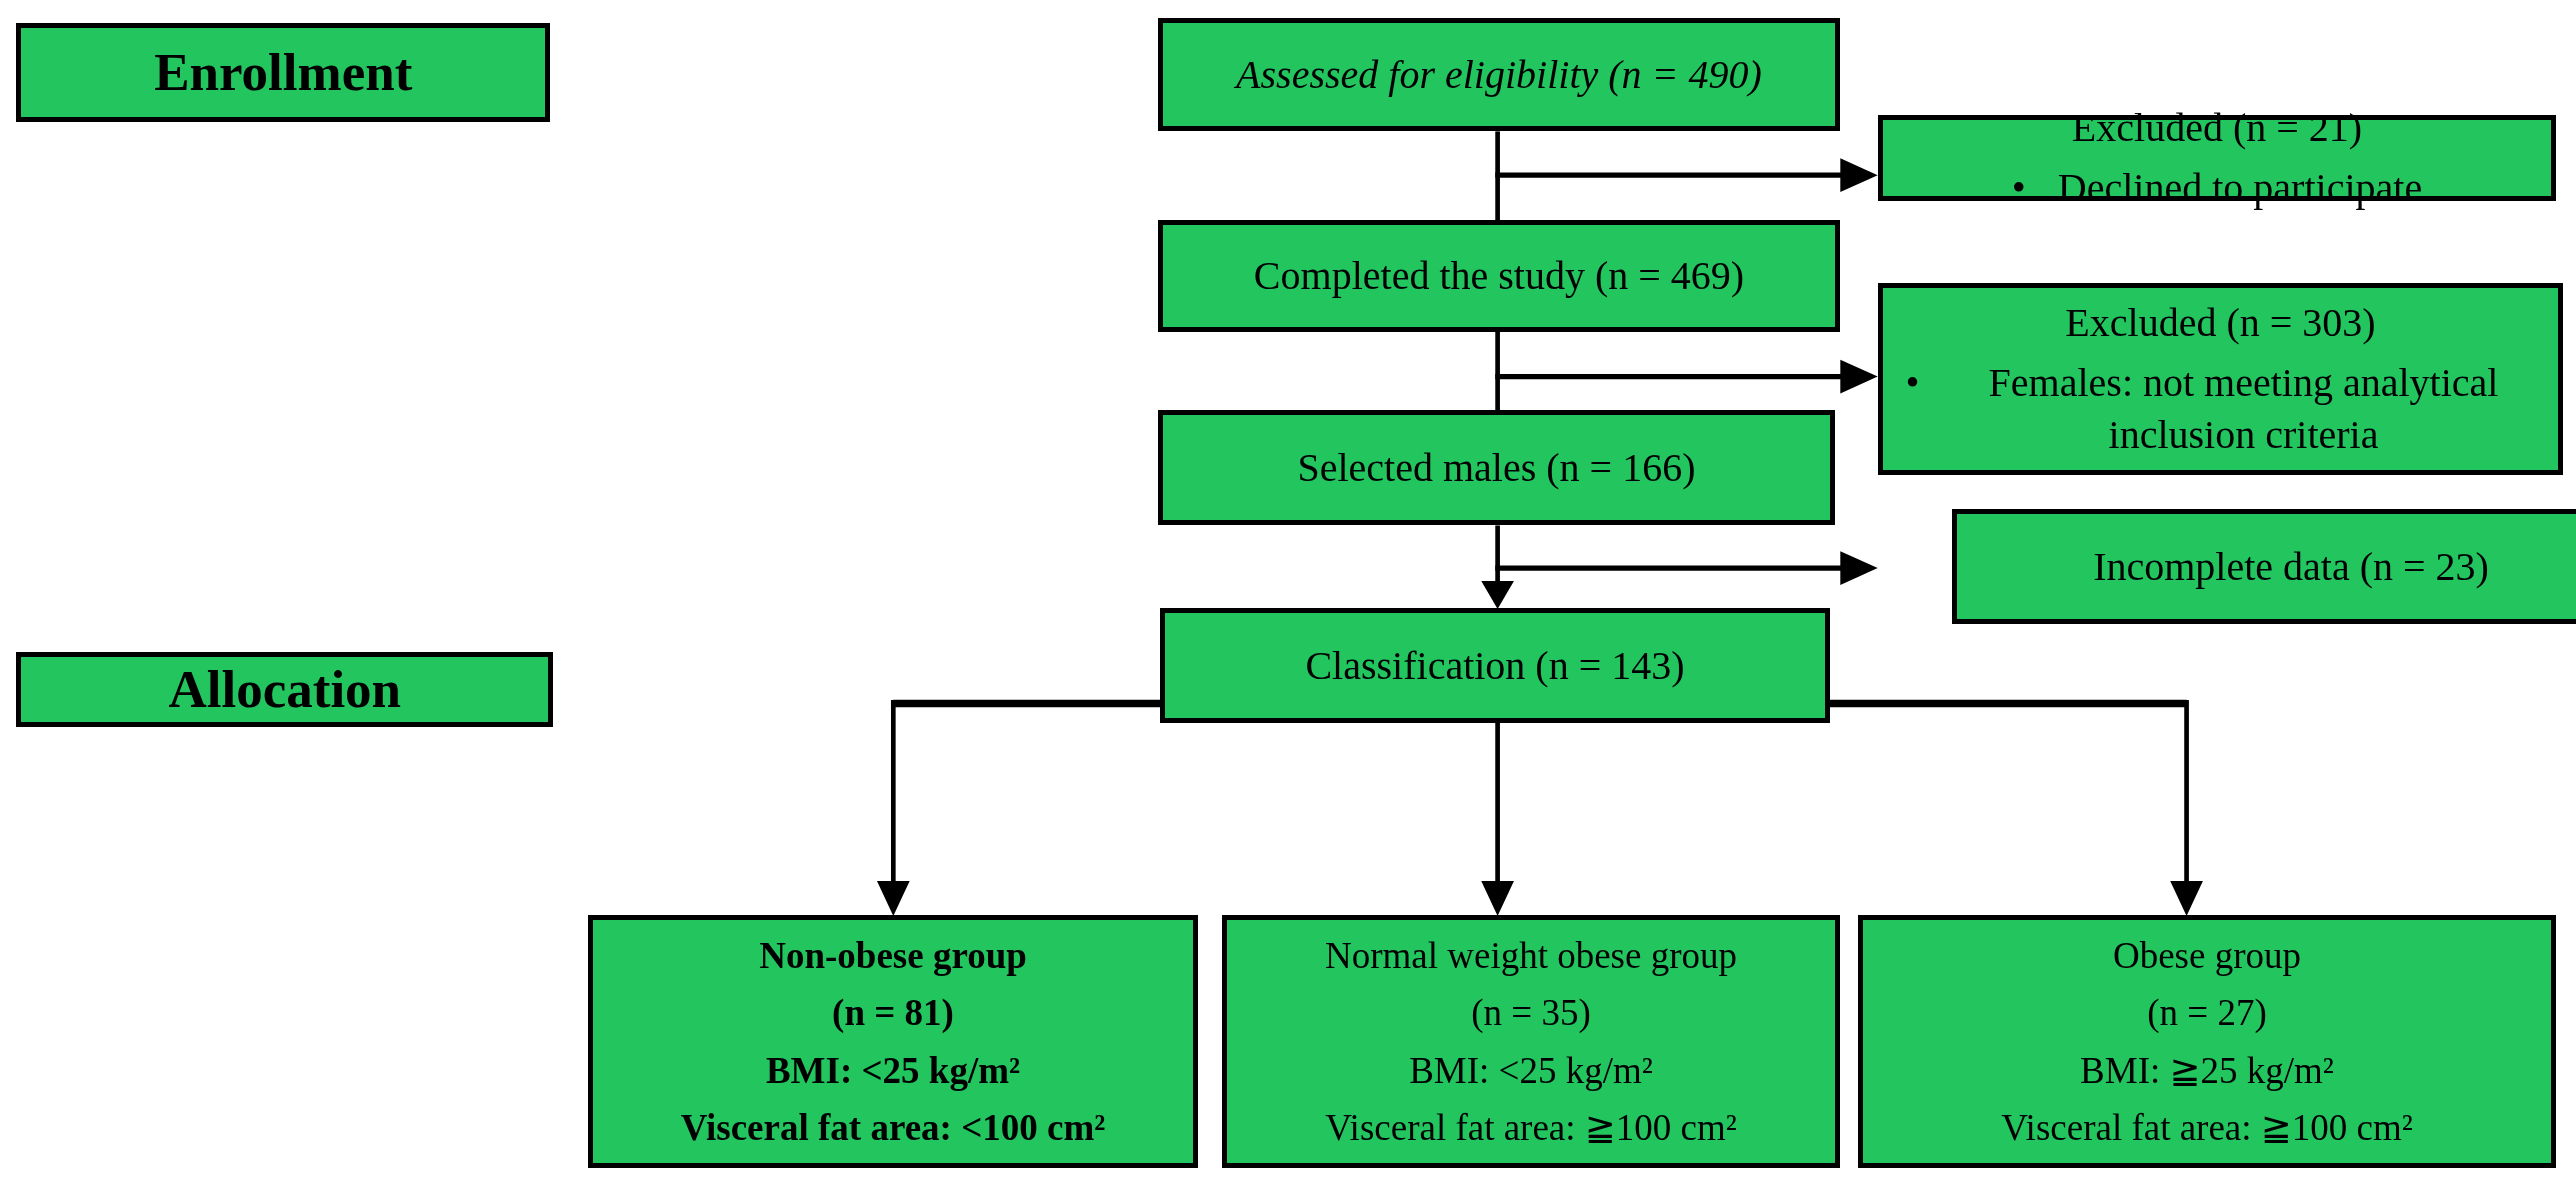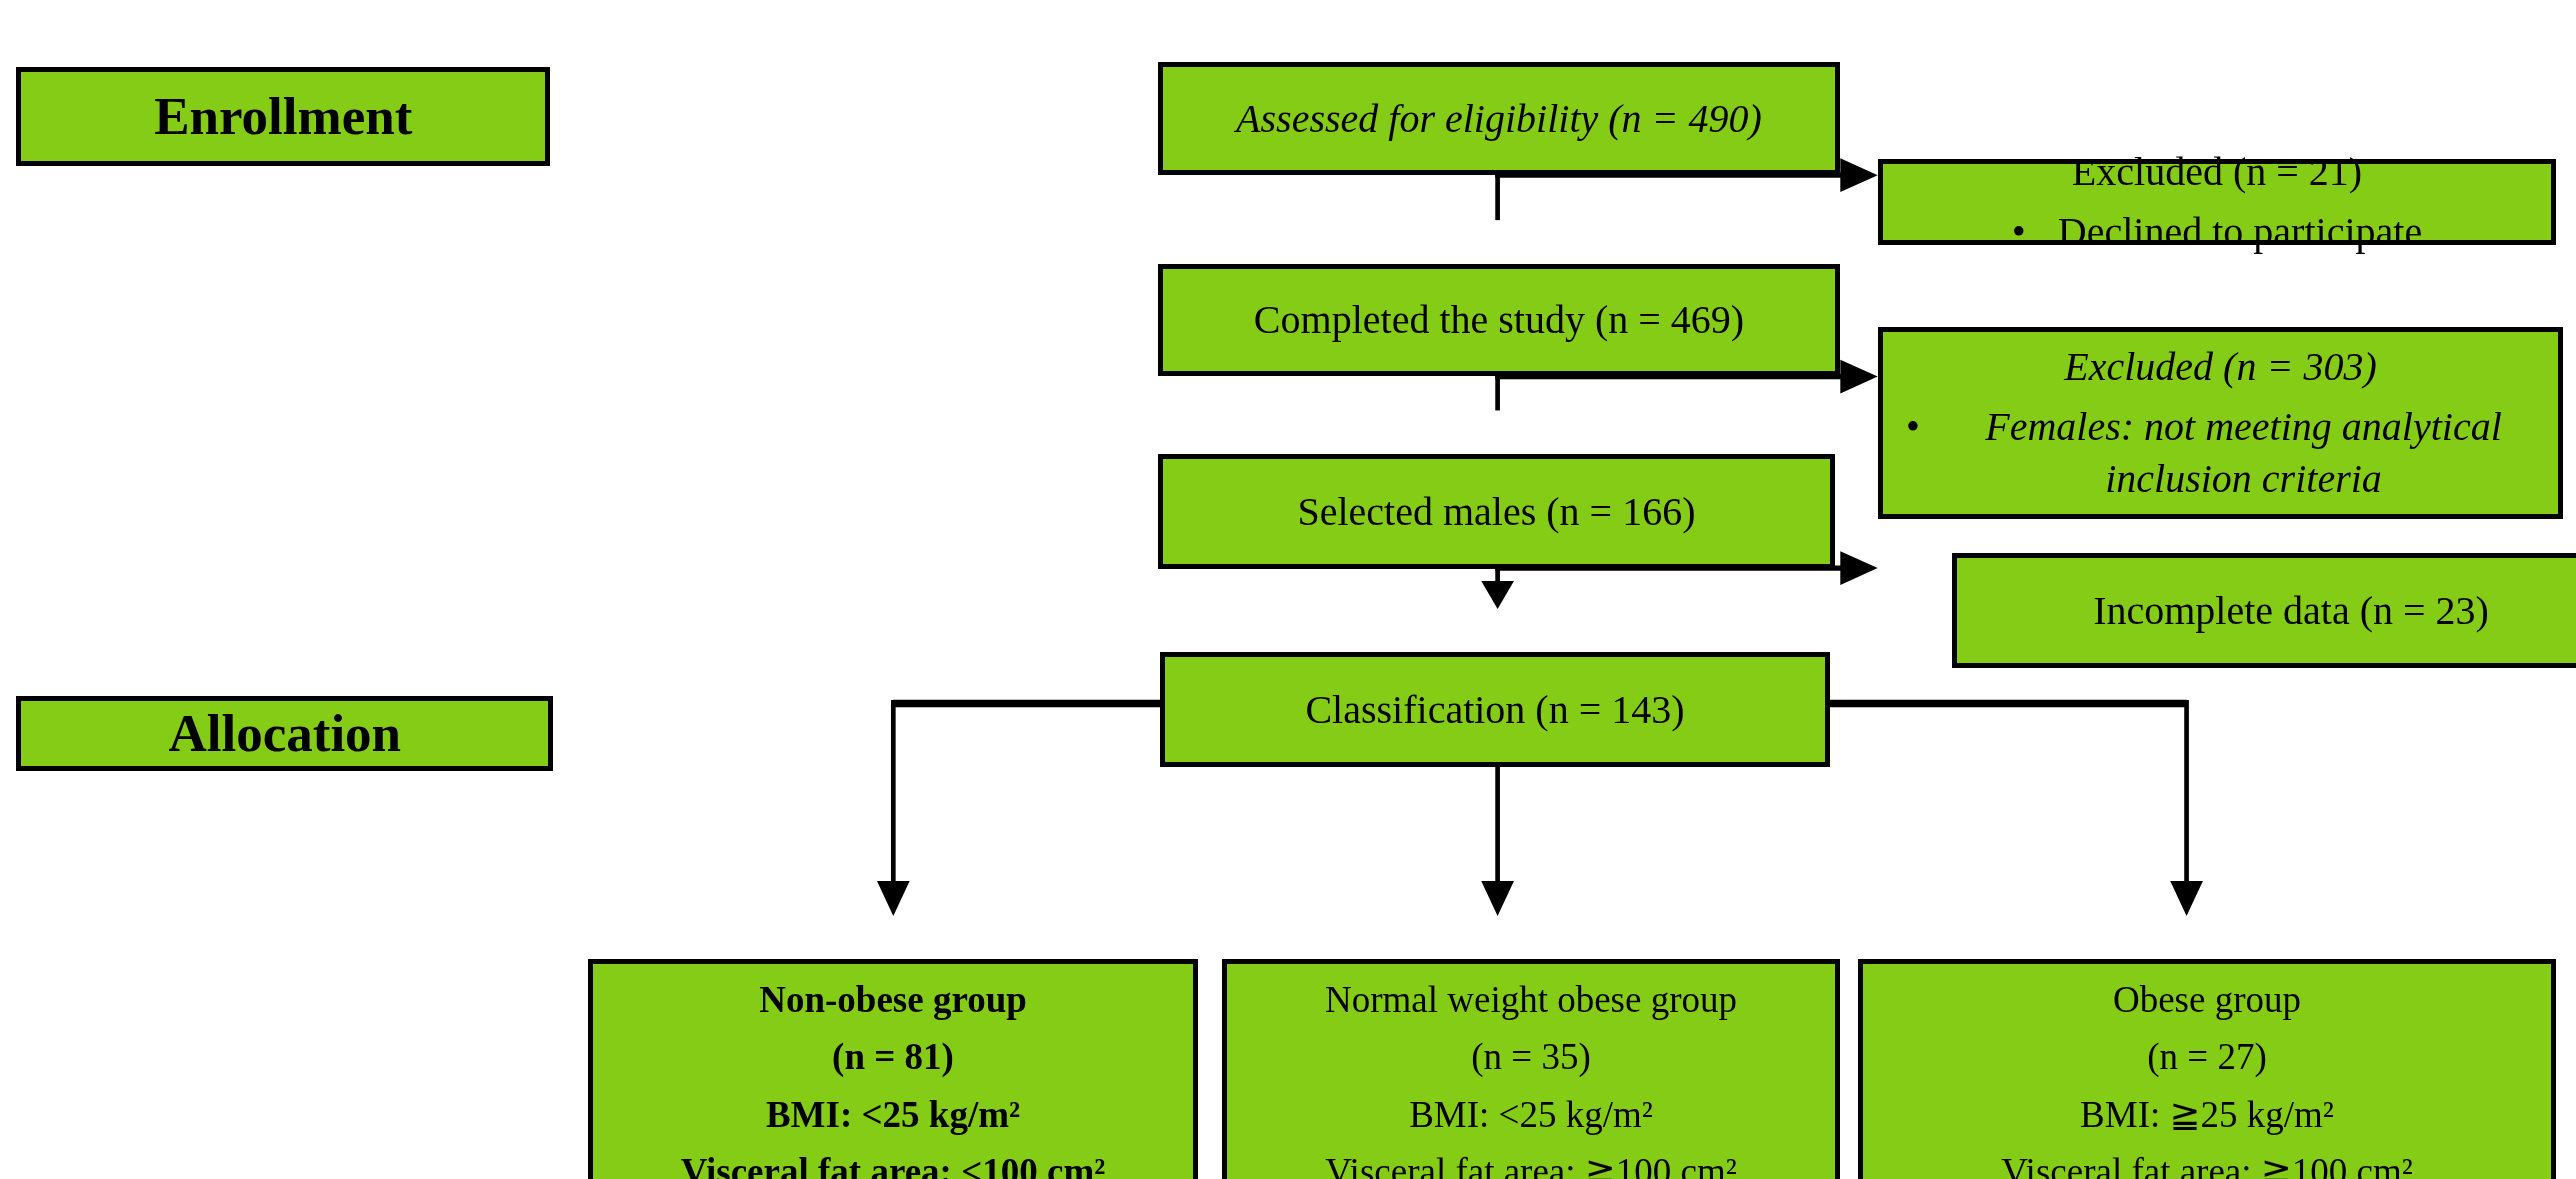--- a/index.html
+++ b/index.html
@@ -13,30 +13,29 @@
     overflow: hidden;
   }
   .connectors {
     position: absolute;
     left: 0; top: 0;
     width: 2576px;
     height: 1180px;
   }
   .box {
     position: absolute;
-    background: #84cc16;
+    background: #22c55e;
     border: 5.8px solid #000000;
     box-sizing: border-box;
     display: flex;
     flex-direction: column;
     justify-content: center;
     align-items: center;
     text-align: center;
     padding: 3.5px 11.7px;
-    margin-top: 44px;
   }
   .stage {
     font-weight: bold;
     font-size: 53px;
     line-height: 1;
   }
   .flowbox {
     font-size: 40px;
     line-height: 1.3;
   }
@@ -120,21 +119,21 @@
   </div>
 
   <div class="box sidebox" style="left:1878px; top:115px; width:678px; height:86px;">
     <div class="title-line">Excluded (n = 21)</div>
     <div class="bullet-row">
       <span class="bullet">•</span>
       <span class="bullet-text">Declined to participate</span>
     </div>
   </div>
 
-  <div class="box sidebox" style="left:1878px; top:283px; width:685px; height:192px;font-style:italic;">
+  <div class="box sidebox" style="left:1878px; top:283px; width:685px; height:192px;">
     <div class="title-line">Excluded (n = 303)</div>
     <div class="bullet-row">
       <span class="bullet">•</span>
       <span class="bullet-text">Females: not meeting analytical inclusion criteria</span>
     </div>
   </div>
 
   <div class="box sidebox" style="left:1952px; top:509px; width:678px; height:115px;">
     <div>Incomplete data (n = 23)</div>
   </div>

